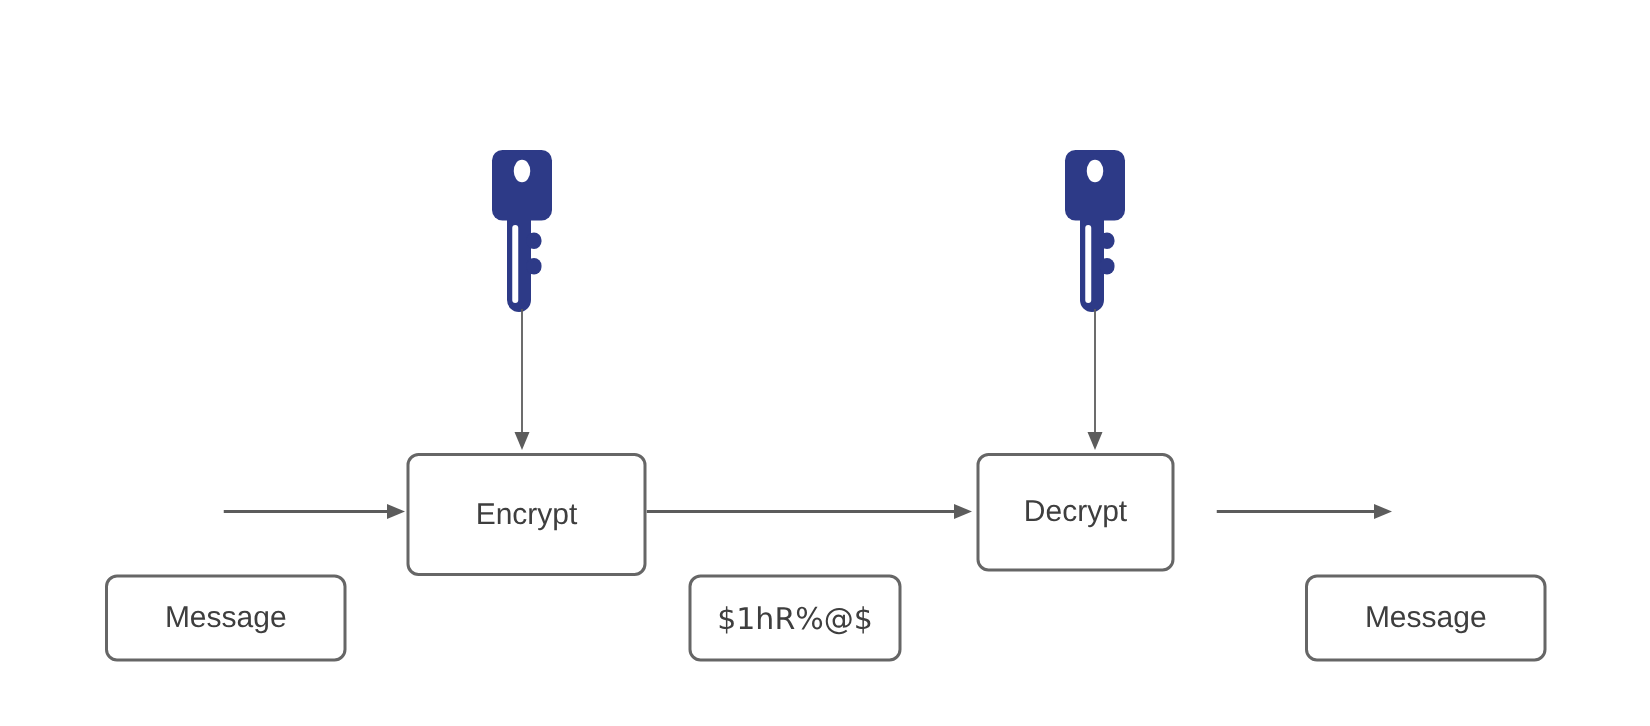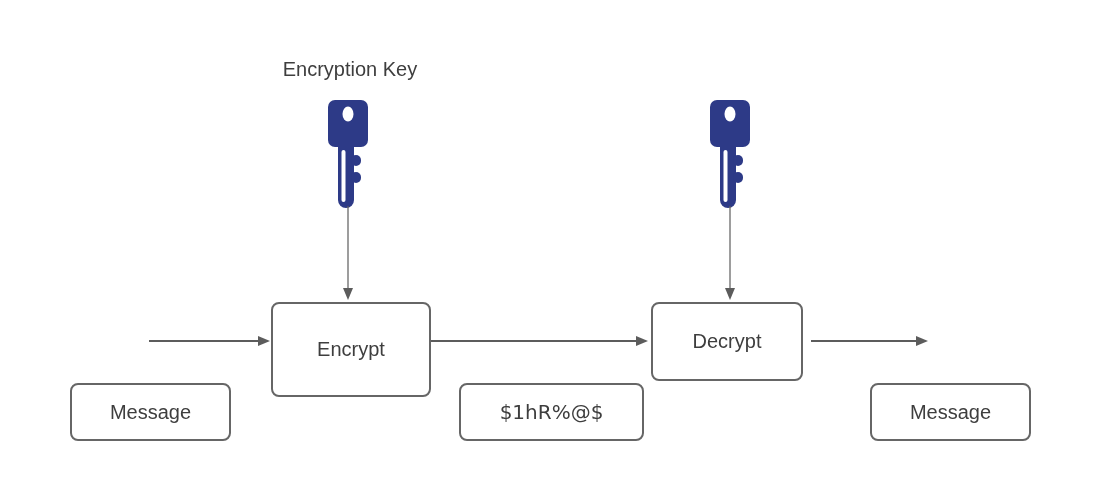--- a/index.html
+++ b/index.html
@@ -42,38 +42,37 @@
     position: absolute;
     background: var(--background);
     border: 2px solid var(--box-border);
     border-radius: 8px;
     display: flex;
     align-items: center;
     justify-content: center;
     font-size: 20px;
     color: var(--text-color);
   }
-  .node-encrypt { left: 271px; top: 302px; width: 160px; height: 95px; }
-  .node-decrypt { left: 651px; top: 302px; width: 152px; height: 79px; }
+  .node-encrypt { left: 271px; top: 302px; width: 160px; height: 82px; }
+  .node-decrypt { left: 651px; top: 302px; width: 132px; height: 79px; }
   .node-msg-in  { left: 70px;  top: 383px; width: 161px; height: 58px; }
-  .node-cipher  { left: 459px; top: 383px; width: 185px; height: 58px;
+  .node-cipher  { left: 459px; top: 383px; width: 142px; height: 58px;
                   font-family: "DejaVu Sans", sans-serif; }
   .node-msg-out { left: 870px; top: 383px; width: 161px; height: 58px; }
   .arrow-line { stroke: var(--line-color); stroke-width: 2; }
   .arrow-line-thin { stroke: var(--line-color); stroke-width: 1.2; }
   .arrow-head { fill: var(--line-color); }
   .key-part { fill: var(--key-fill); }
   .key-hole { fill: var(--background); }
 </style>
 </head>
 <body>
 
 <div class="canvas">
 
-  <div class="key-label label-enc">Encryption Key</div>
 
   <svg class="key-svg key-enc" viewBox="0 0 44 112">
     <rect class="key-part" x="2" y="0" width="40" height="47" rx="7"></rect>
     <path class="key-part" d="M12 40 H28 V100 A8 8 0 0 1 12 100 Z"></path>
     <rect class="key-part" x="25" y="55" width="10" height="11" rx="5"></rect>
     <rect class="key-part" x="25" y="72" width="10" height="11" rx="5"></rect>
     <ellipse class="key-hole" cx="22" cy="14" rx="5.5" ry="7.5"></ellipse>
     <rect class="key-hole" x="15.5" y="50" width="4" height="52" rx="2"></rect>
   </svg>
 

